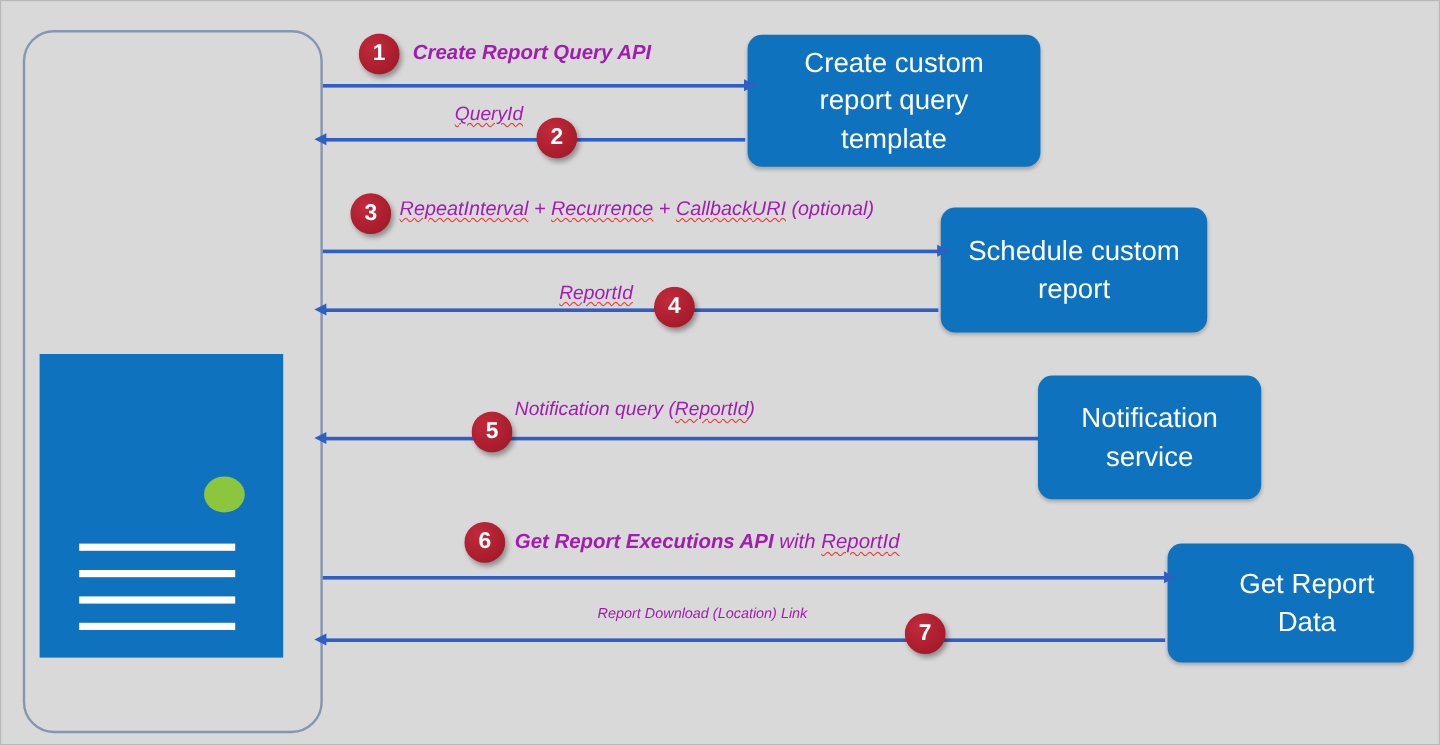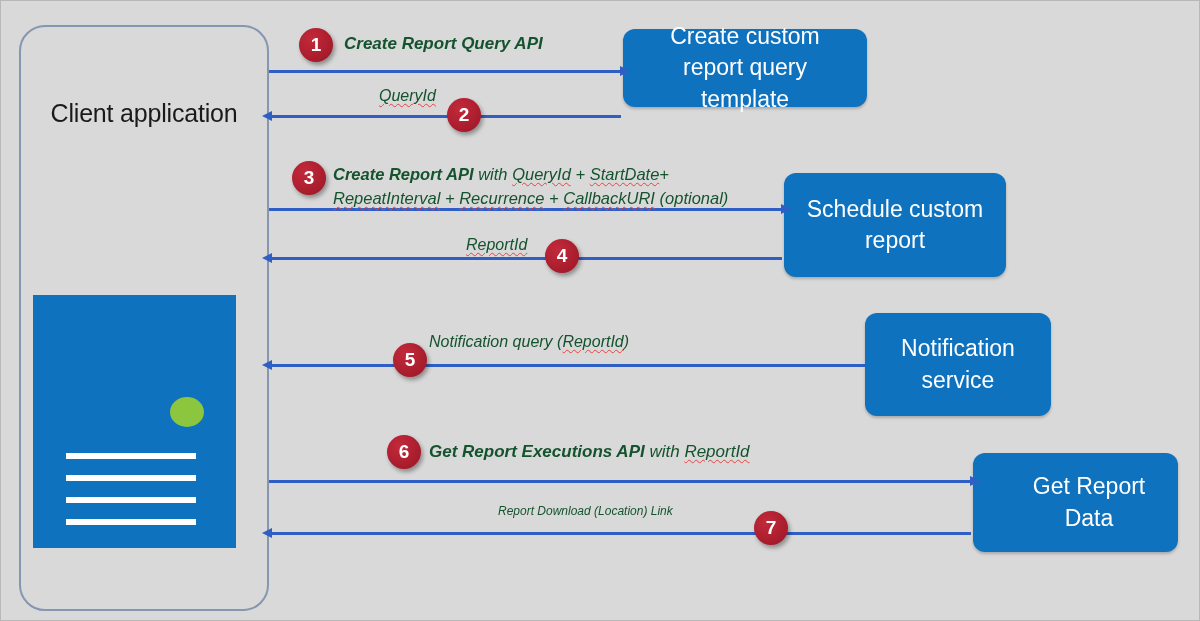--- a/index.html
+++ b/index.html
@@ -82,21 +82,21 @@
     text-align: center;
     display: flex;
     align-items: center;
     justify-content: center;
     padding: 4px 10px;
     box-sizing: border-box;
     box-shadow: 0 2px 3px rgba(0,0,0,0.22);
   }
   .svc-box span { display: block; white-space: pre-line; }
 
-  .box-create   { left: 622px; top: 28px;  width: 244px; height: 78px; }
+  .box-create   { left: 622px; top: 28px;  width: 244px; height: 110px; }
   .box-schedule { left: 783px; top: 172px; width: 222px; height: 104px; }
   .box-notify   { left: 864px; top: 312px; width: 186px; height: 103px; }
   .box-getdata  { left: 972px; top: 452px; width: 205px; height: 99px; padding-left: 37px; }
 
   
   .arrow {
     position: absolute;
     height: 3px;
     background: #2f5ec4;
   }
@@ -147,21 +147,21 @@
   .b3 { left: 291px; top: 160px; }
   .b4 { left: 544px; top: 238px; }
   .b5 { left: 392px; top: 342px; }
   .b6 { left: 386px; top: 434px; }
   .b7 { left: 753px; top: 510px; }
 
   
   .lbl {
     position: absolute;
     font-style: italic;
-    color: #14532d;
+    color: #a21caf;
     white-space: nowrap;
     z-index: 3;
   }
   .lbl b { font-weight: bold; font-style: italic; }
   .sp {
     text-decoration: underline;
     text-decoration-style: wavy;
     text-decoration-color: #e8433f;
     text-decoration-thickness: 1px;
     text-underline-offset: 2px;
@@ -174,21 +174,20 @@
   .l-5 { left: 428px; top: 332px; font-size: 16px; }
   .l-6 { left: 428px; top: 441px; font-size: 17px; }
   .l-7 { left: 497px; top: 503px; font-size: 12px; }
 </style>
 </head>
 <body>
 
 <div id="canvas">
 
   <div class="client-panel"></div>
-  <div class="client-title">Client application</div>
 
   <div class="doc-icon">
     <div class="doc-dot"></div>
     <div class="doc-line l1"></div>
     <div class="doc-line l2"></div>
     <div class="doc-line l3"></div>
     <div class="doc-line l4"></div>
   </div>
 
   <div class="svc-box box-create">
@@ -228,23 +227,20 @@
   <div class="lbl l-1">
     <b>Create Report Query API</b>
   </div>
 
   <div class="lbl l-2">
     <span class="sp">QueryId</span>
   </div>
 
   <div class="lbl l-3">
     <div>
-      <b>Create Report API</b><span>&nbsp;</span><span>with </span><span class="sp">QueryId</span><span> + </span><span class="sp">StartDate</span><span>+</span>
-    </div>
-    <div>
       <span class="sp">RepeatInterval</span><span> + </span><span class="sp">Recurrence</span><span> + </span><span class="sp">CallbackURI</span><span>  (optional)</span>
     </div>
   </div>
 
   <div class="lbl l-4">
     <span class="sp">ReportId</span>
   </div>
 
   <div class="lbl l-5">
     <span>Notification query (</span><span class="sp">ReportId</span><span>)</span>

